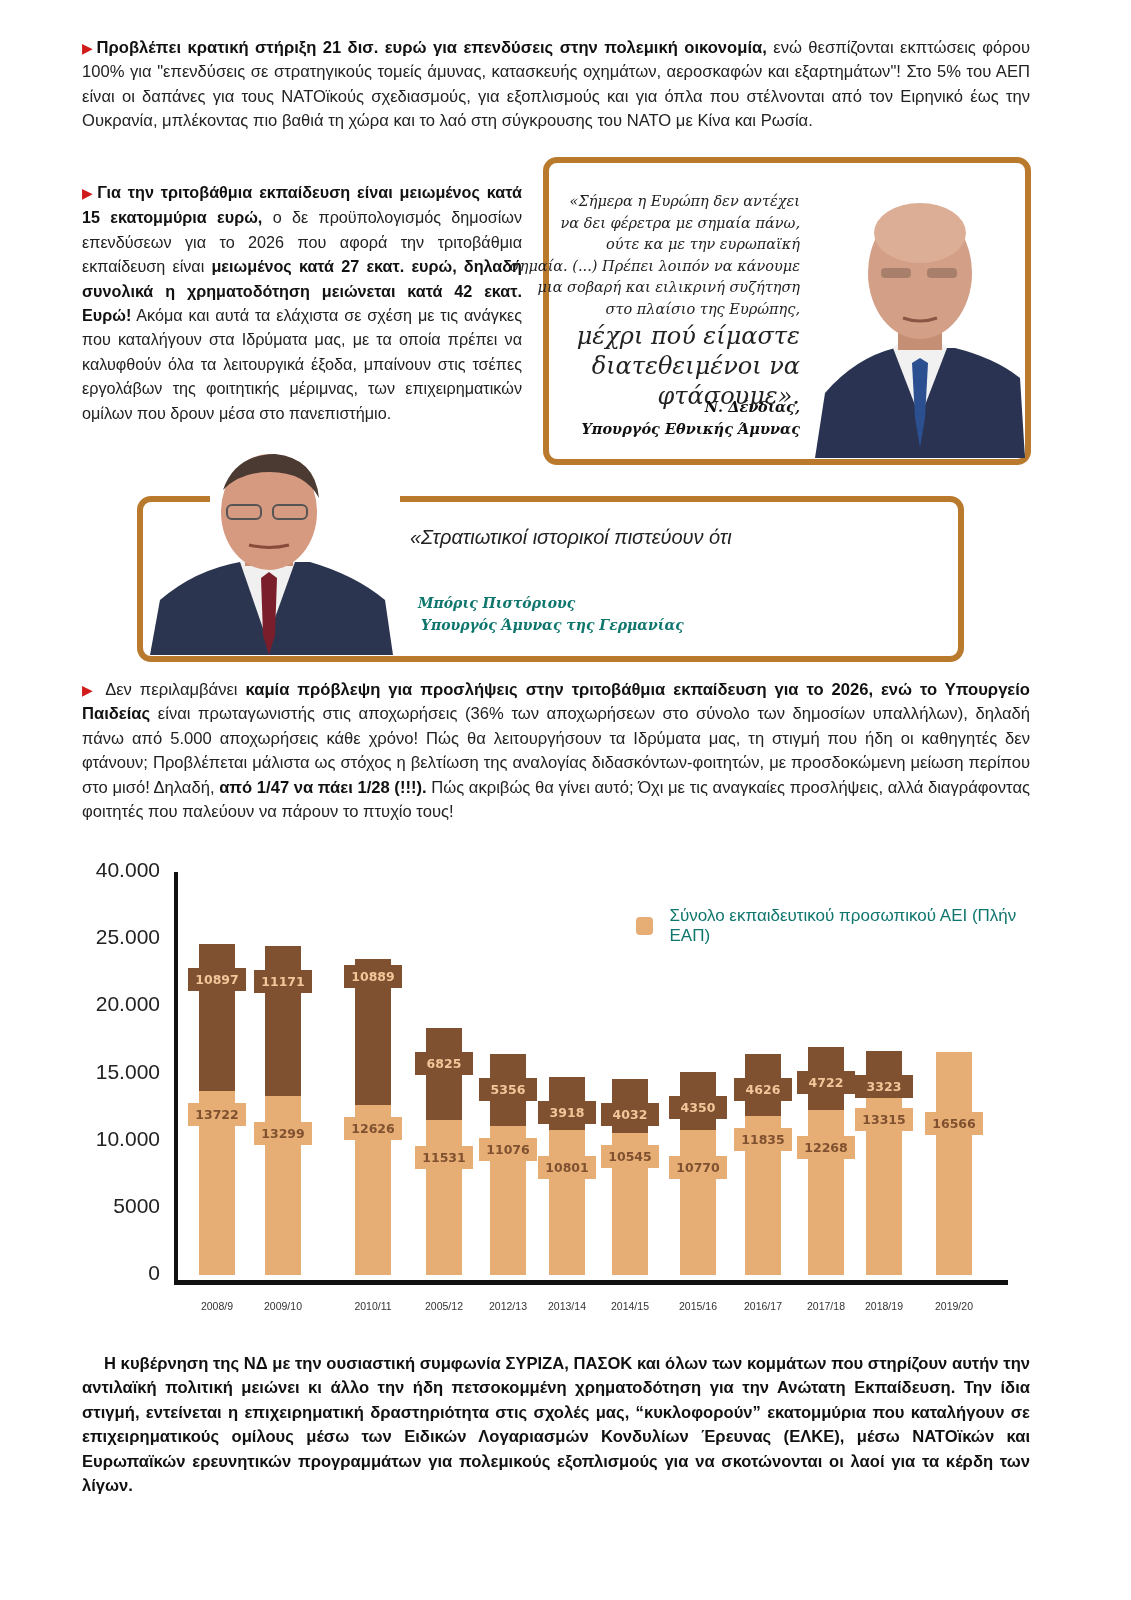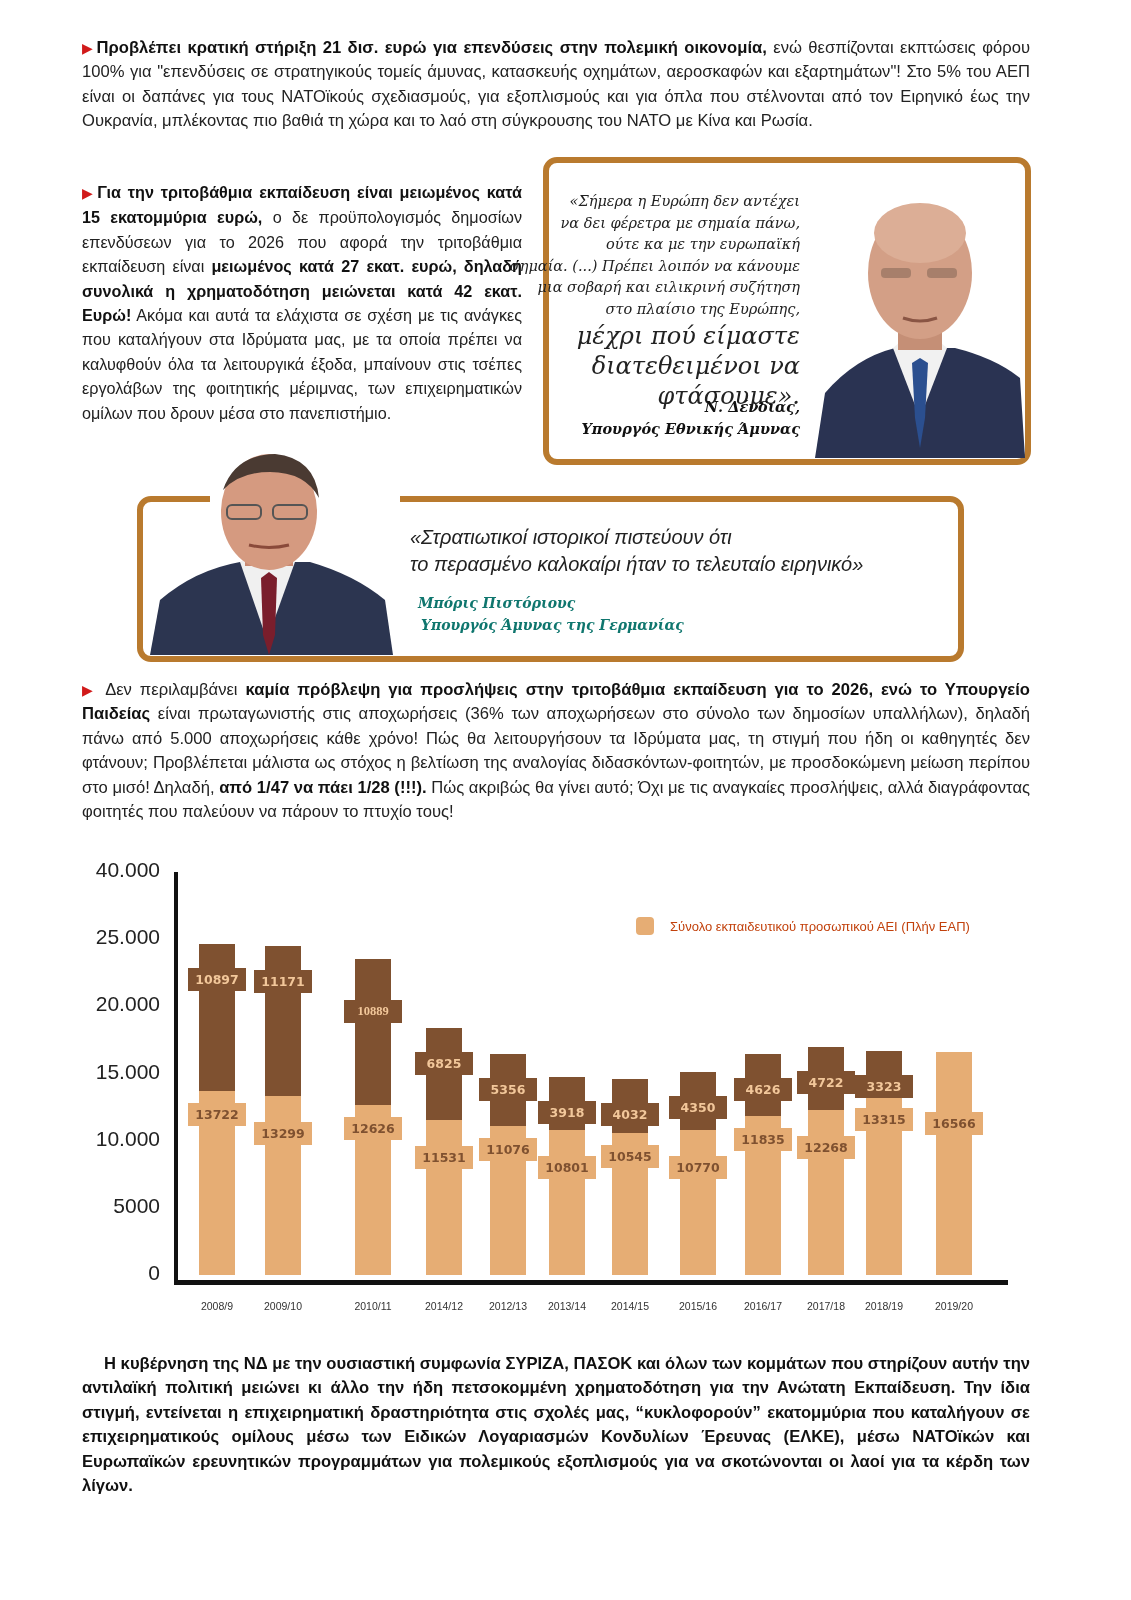--- a/index.html
+++ b/index.html
@@ -34,21 +34,21 @@
   .xtick { position: absolute; font-size: 10.5px; color: #333; text-align: center; width: 70px; top: 445px; }
   .axis-y { position: absolute; left: 104px; top: 17px; width: 4px; height: 411px; background: #111; }
   .axis-x { position: absolute; left: 104px; top: 425px; width: 834px; height: 5px; background: #111; }
   .bar { position: absolute; }
   .bar.aei { background: #e6ad74; }
   .bar.tei { background: #7f5130; }
   .lbl { position: absolute; font-weight: bold; font-size: 12.5px; text-align: center; height: 23px; line-height: 23px; width: 58px; font-family: "DejaVu Sans", sans-serif; }
   .lbl.aei { background: #e6ad74; color: #7f5130; }
   .lbl.tei { background: #7f5130; color: #f2c79a; }
   .legend { position: absolute; left: 566px; top: 54px; }
-  .legend-item { display: flex; align-items: center; height: 34px; font-size: 13px; color: #c2410c; }
+  .legend-item { display: flex; align-items: center; height: 34px; font-size: 17px; color: #0f766e; }
   .swatch { width: 18px; height: 18px; border-radius: 4px; margin-right: 16px; }
 </style>
 </head>
 <body>
 
 <div class="para" id="p1">
   <span class="arrow">▶</span><b>Προβλέπει κρατική στήριξη 21 δισ. ευρώ για επενδύσεις στην πολεμική οικονομία,</b><span> ενώ θεσπίζονται εκπτώσεις φόρου 100% για "επενδύσεις σε στρατηγικούς τομείς άμυνας, κατασκευής οχημάτων, αεροσκαφών και εξαρτημάτων"! Στο 5% του ΑΕΠ είναι οι δαπάνες για τους ΝΑΤΟϊκούς σχεδιασμούς, για εξοπλισμούς και για όπλα που στέλνονται από τον Ειρηνικό έως την Ουκρανία, μπλέκοντας πιο βαθιά τη χώρα και το λαό στη σύγκρουσης του ΝΑΤΟ με Κίνα και Ρωσία.</span>
 </div>
 
 <div class="para" id="p2">
@@ -82,21 +82,20 @@
     <rect x="66" y="90" width="30" height="10" rx="4" fill="#8a6a5a" opacity="0.6"></rect>
     <rect x="112" y="90" width="30" height="10" rx="4" fill="#8a6a5a" opacity="0.6"></rect>
     <path d="M88 140 Q105 146 122 140" stroke="#8a5544" stroke-width="3" fill="none"></path>
   </svg>
 </div>
 <div class="gapcover" style="left:1015px;top:160px;width:0;height:0;"></div>
 
 <div class="qbox" id="qbox2">
   <div class="quote2">
     <div>«Στρατιωτικοί ιστορικοί πιστεύουν ότι</div>
-    <div>το περασμένο καλοκαίρι ήταν το τελευταίο ειρηνικό»</div>
   </div>
   <div class="sig2">
     <div>Μπόρις Πιστόριους</div>
     <div style="padding-left:3px">Υπουργός Άμυνας της Γερμανίας</div>
   </div>
 </div>
 <div class="gapcover" style="left:210px;top:490px;width:190px;height:14px;"></div>
 <div class="portrait" id="portrait2">
   <svg width="252" height="205" viewBox="0 0 252 205">
     <path d="M5 205 L15 150 Q50 120 95 112 L165 112 Q210 125 240 150 L248 205 Z" fill="#2c3550"></path>
@@ -131,21 +130,21 @@
       <div class="bar aei" style="left: 129px; top: 235.668px; width: 36px; height: 184.332px;"></div>
       <div class="bar tei" style="left: 129px; top: 89.2848px; width: 36px; height: 146.383px;"></div>
       <div class="lbl tei" style="left: 118px; top: 113.285px;">10897</div>
       <div class="lbl aei" style="left: 118px; top: 247.668px;">13722</div>
       <div class="bar aei" style="left: 195px; top: 241.35px; width: 36px; height: 178.65px;"></div>
       <div class="bar tei" style="left: 195px; top: 91.2863px; width: 36px; height: 150.064px;"></div>
       <div class="lbl tei" style="left: 184px; top: 115.286px;">11171</div>
       <div class="lbl aei" style="left: 184px; top: 267.35px;">13299</div>
       <div class="bar aei" style="left: 285px; top: 250.391px; width: 36px; height: 169.609px;"></div>
       <div class="bar tei" style="left: 285px; top: 104.115px; width: 36px; height: 146.276px;"></div>
-      <div class="lbl tei" style="left: 274px; top: 145px; font-family: Liberation Serif, serif;">10889</div>
+      <div class="lbl tei" style="left: 274px; top: 110px;">10889</div>
       <div class="lbl aei" style="left: 274px; top: 262.391px;">12626</div>
       <div class="bar aei" style="left: 356px; top: 265.1px; width: 36px; height: 154.9px;"></div>
       <div class="bar tei" style="left: 356px; top: 173.418px; width: 36px; height: 91.6825px;"></div>
       <div class="lbl tei" style="left: 345px; top: 197.418px;">6825</div>
       <div class="lbl aei" style="left: 345px; top: 291.1px;">11531</div>
       <div class="bar aei" style="left: 420px; top: 271.212px; width: 36px; height: 148.788px;"></div>
       <div class="bar tei" style="left: 420px; top: 199.263px; width: 36px; height: 71.9489px;"></div>
       <div class="lbl tei" style="left: 409px; top: 223.263px;">5356</div>
       <div class="lbl aei" style="left: 409px; top: 283.212px;">11076</div>
       <div class="bar aei" style="left: 479px; top: 274.907px; width: 36px; height: 145.093px;"></div>
@@ -172,21 +171,21 @@
       <div class="bar tei" style="left: 796px; top: 196.496px; width: 36px; height: 44.639px;"></div>
       <div class="lbl tei" style="left: 785px; top: 220.496px;">3323</div>
       <div class="lbl aei" style="left: 785px; top: 253.135px;">13315</div>
       <div class="bar aei" style="left: 866px; top: 197.463px; width: 36px; height: 222.537px;"></div>
       <div class="lbl aei" style="left: 855px; top: 257.463px;">16566</div>
     </div>
   <div id="xticks">
       <div class="xtick" style="left: 112px;">2008/9</div>
       <div class="xtick" style="left: 178px;">2009/10</div>
       <div class="xtick" style="left: 268px;">2010/11</div>
-      <div class="xtick" style="left: 339px;">2014/12</div>
+      <div class="xtick" style="left: 339px;">2005/12</div>
       <div class="xtick" style="left: 403px;">2012/13</div>
       <div class="xtick" style="left: 462px;">2013/14</div>
       <div class="xtick" style="left: 525px;">2014/15</div>
       <div class="xtick" style="left: 593px;">2015/16</div>
       <div class="xtick" style="left: 658px;">2016/17</div>
       <div class="xtick" style="left: 721px;">2017/18</div>
       <div class="xtick" style="left: 779px;">2018/19</div>
       <div class="xtick" style="left: 849px;">2019/20</div>
     </div>
   <div class="legend">

